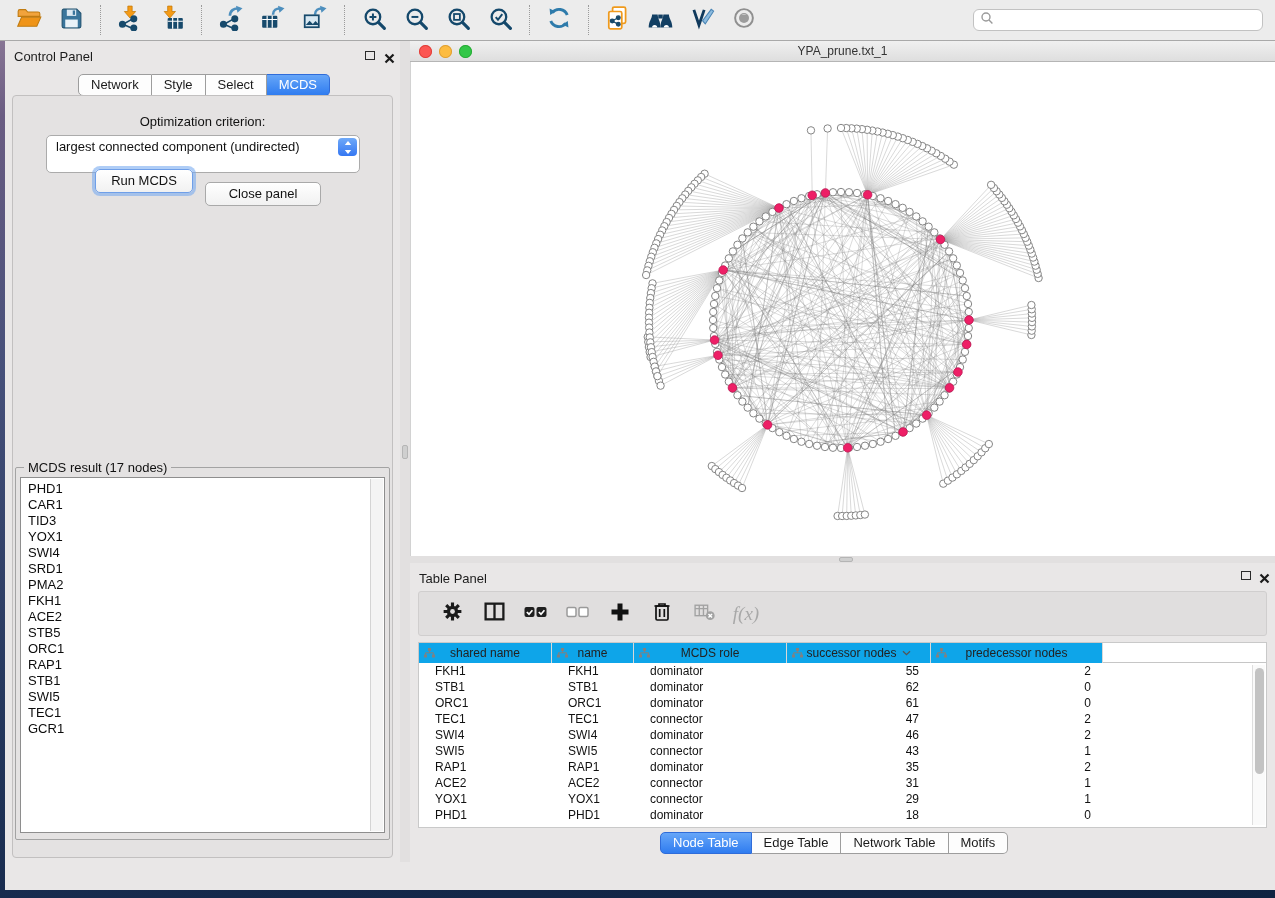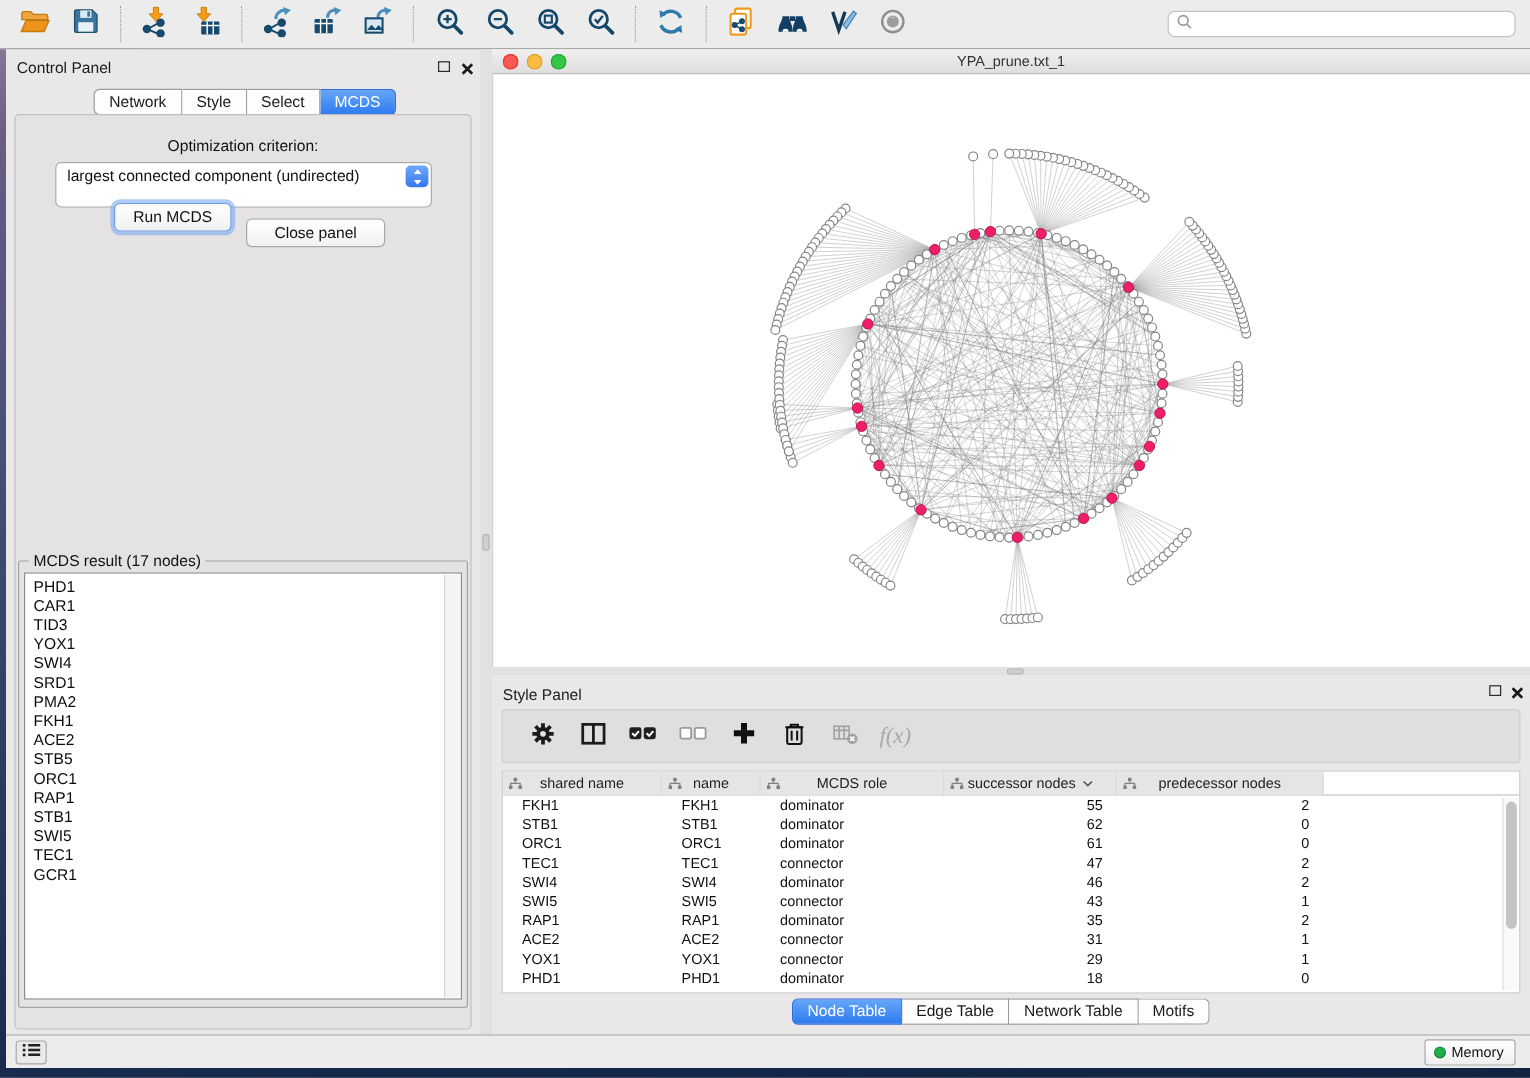--- a/index.html
+++ b/index.html
@@ -65,21 +65,21 @@
   .net-canvas { position:absolute; left:0; top:21px; width:865px; height:494px; background:#fff; border-left:1px solid #d2d2d2; }
 
   
   .tpanel { position:absolute; left:0; top:522px; width:865px; height:299px; background:#e9e7e7; }
   .tp-toolbar { position:absolute; left:8px; top:28px; width:849px; height:45px; background:#e0dede;
     border:1px solid #d0cece; border-radius:3px; display:flex; align-items:center; padding-left:16px; }
   .tp-ic { width:34px; height:30px; display:flex; align-items:center; justify-content:center; margin-right:8px; }
   .fx { font-family:"Liberation Serif","DejaVu Serif",serif; font-style:italic; font-size:19px; color:#a8a8a8; }
   .tablebox { position:absolute; left:8px; top:79px; width:849px; height:186px; background:#fff; border:1px solid #c9c9c9; overflow:hidden; }
   .thead { display:flex; height:20px; border-bottom:1px solid #c6c6c6; }
-  .th { position:relative; height:20px; background:#e5e5e5; border-right:1px solid #d8d8d8; font-size:12px; color:#222;
+  .th { position:relative; height:20px; background:#0ea5e9; border-right:1px solid #d8d8d8; font-size:12px; color:#222;
     display:flex; align-items:center; justify-content:center; gap:5px; }
   .th .tree { position:absolute; left:5px; top:5px; }
   .c0{width:133px} .c1{width:82px} .c2{width:153px} .c3{width:144px} .c4{width:172px}
   .trow { display:flex; height:16px; }
   .td { font-size:12px; color:#111; line-height:16px; padding-left:16px; overflow:hidden; white-space:nowrap; }
   .td.num { text-align:right; padding-left:0; padding-right:12px; }
   .tbl-scroll { position:absolute; right:1px; top:22px; bottom:2px; width:13px; background:#fafafa; border-left:1px solid #dedede; }
   .tbl-thumb { position:absolute; left:2px; top:3px; width:9px; height:106px; background:#c3c3c3; border-radius:5px; }
   .tp-tabbar { left:250px; top:269px; }
 
@@ -1062,21 +1062,21 @@
               <circle cx="312.1753787580877" cy="207.98641555337292" r="4.3" fill="#ee1f66" stroke="#bf1553" stroke-width="0.8"></circle>
             </g>
           </svg>
       </div>
       <div class="hsplit">
           <div class="hgrip"></div>
         </div>
     </div>
 
     <div class="tpanel">
-      <div class="panel-title">Style Panel</div>
+      <div class="panel-title">Table Panel</div>
       <span class="float-ic" style="left:831px; top:8px"></span>
       <span class="close-ic" style="left:849px; top:7px"><svg width="11" height="11" viewBox="0 0 11 11">
             <path d="M1.5 1.5l8 8M9.5 1.5l-8 8" stroke="#1a1a1a" stroke-width="2.2"></path>
           </svg></span>
 
       <div class="tp-toolbar">
         <div class="tp-ic">
             <span><svg width="23" height="23" viewBox="0 0 22 22">
                 <g stroke="#1b1b1b" stroke-width="3">
                   <path d="M11 2.5v17M2.5 11h17M5 5l12 12M17 5L5 17"></path>
@@ -1275,31 +1275,13 @@
 
       <div class="tabbar tp-tabbar" style="position:absolute">
           <div class="tab active">Node Table</div>
           <div class="tab">Edge Table</div>
           <div class="tab">Network Table</div>
           <div class="tab">Motifs</div>
         </div>
     </div>
   </div>
 
-  <div class="statusbar">
-    <div class="list-btn">
-        <span><svg width="16" height="14" viewBox="0 0 16 14">
-            <g fill="#222">
-              <rect x="1" y="2" width="2.2" height="2.2"></rect>
-              <rect x="1" y="6" width="2.2" height="2.2"></rect>
-              <rect x="1" y="10" width="2.2" height="2.2"></rect>
-            </g>
-            <g stroke="#222" stroke-width="2">
-              <path d="M5.5 3h10M5.5 7h10M5.5 11h10"></path>
-            </g>
-          </svg></span>
-      </div>
-    <div class="mem-btn">
-      <span class="mem-dot"></span>
-      <span>Memory</span>
-    </div>
-  </div>
 </div>
 
 </body></html>

